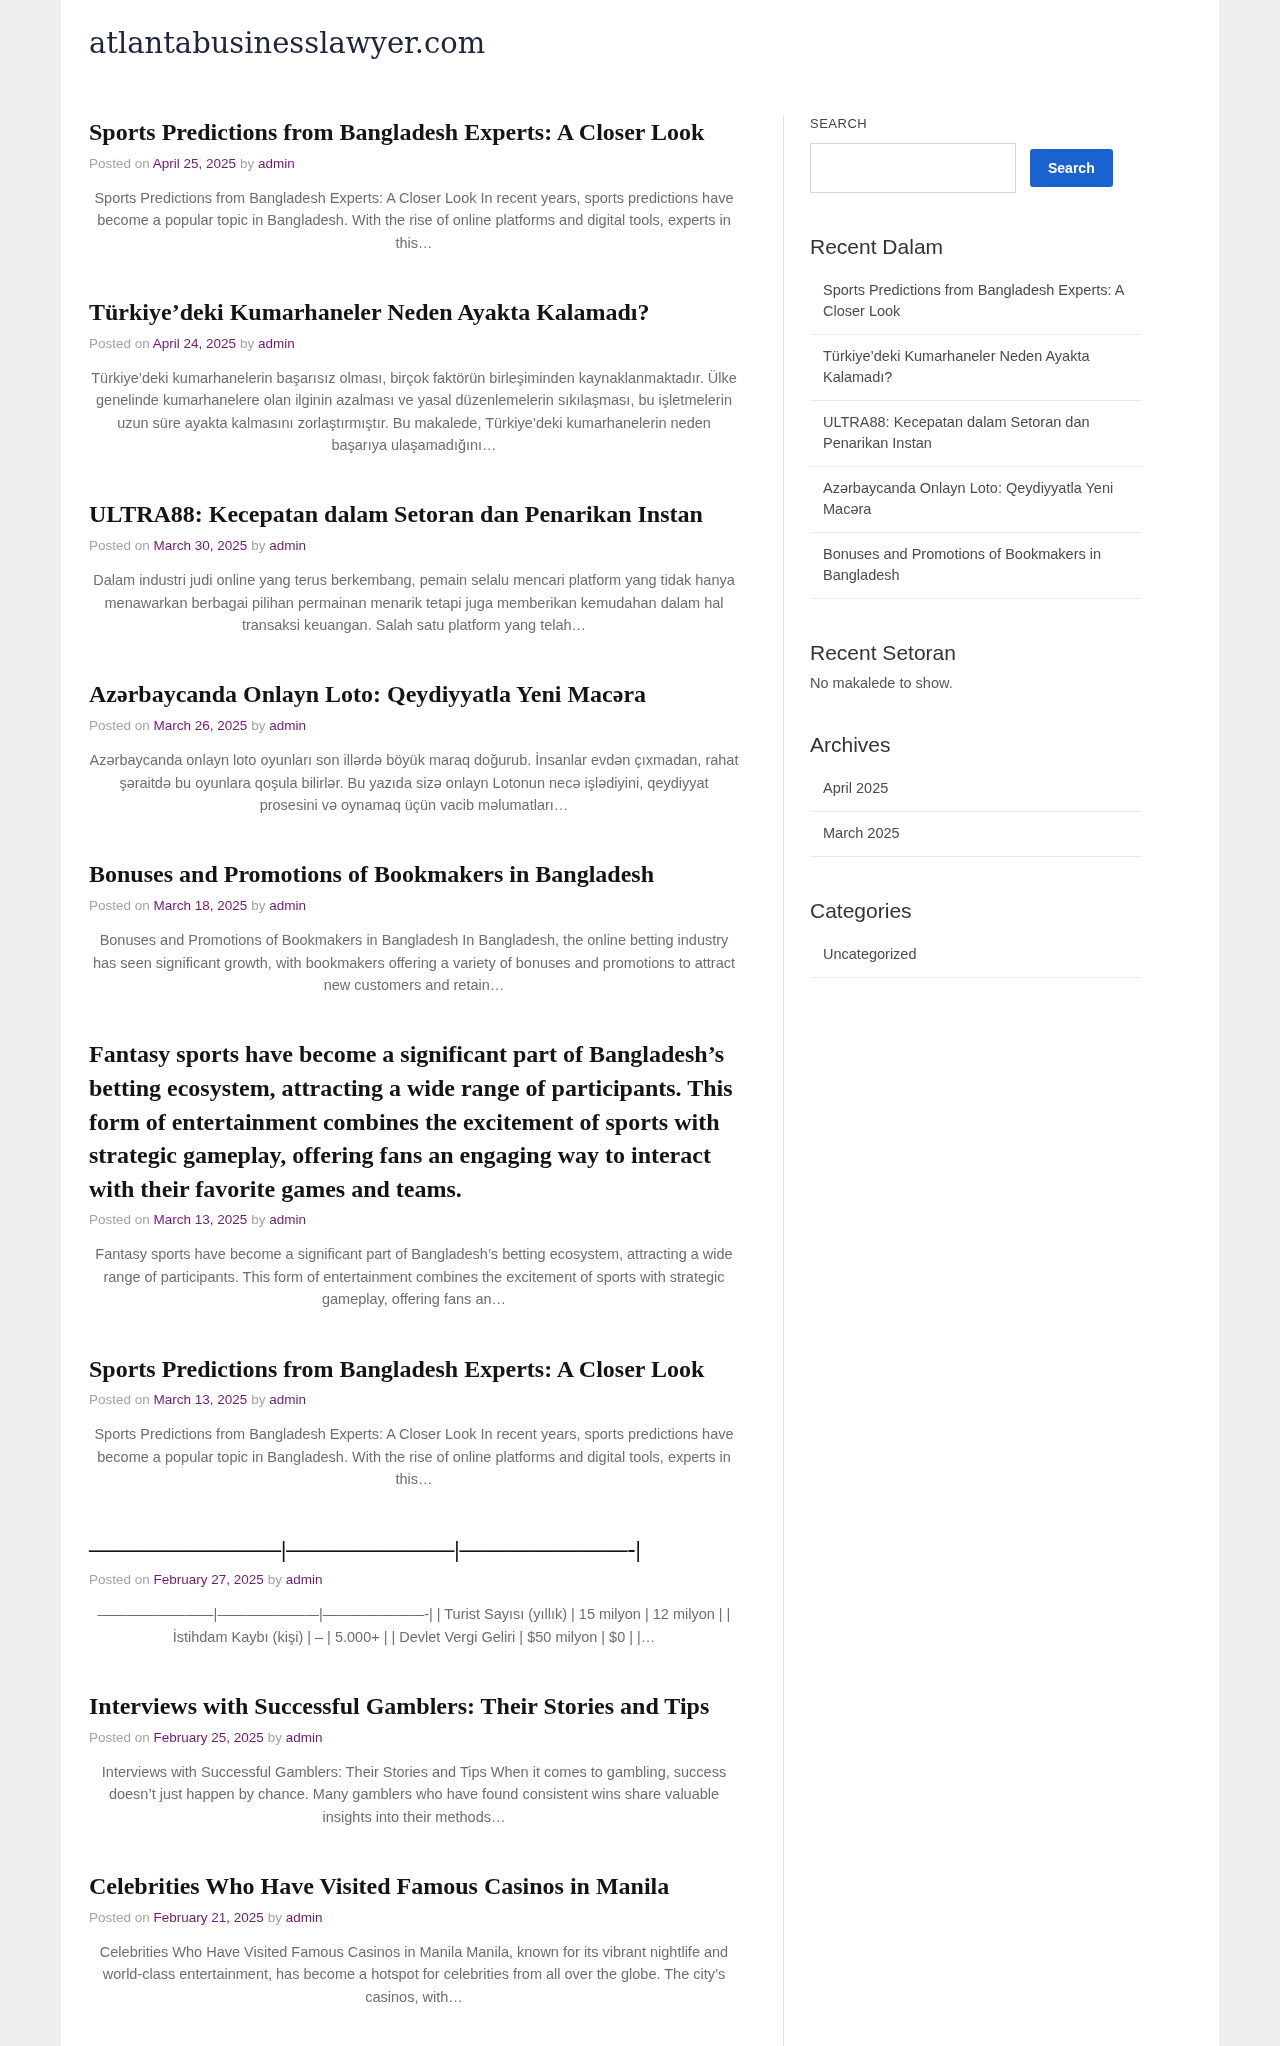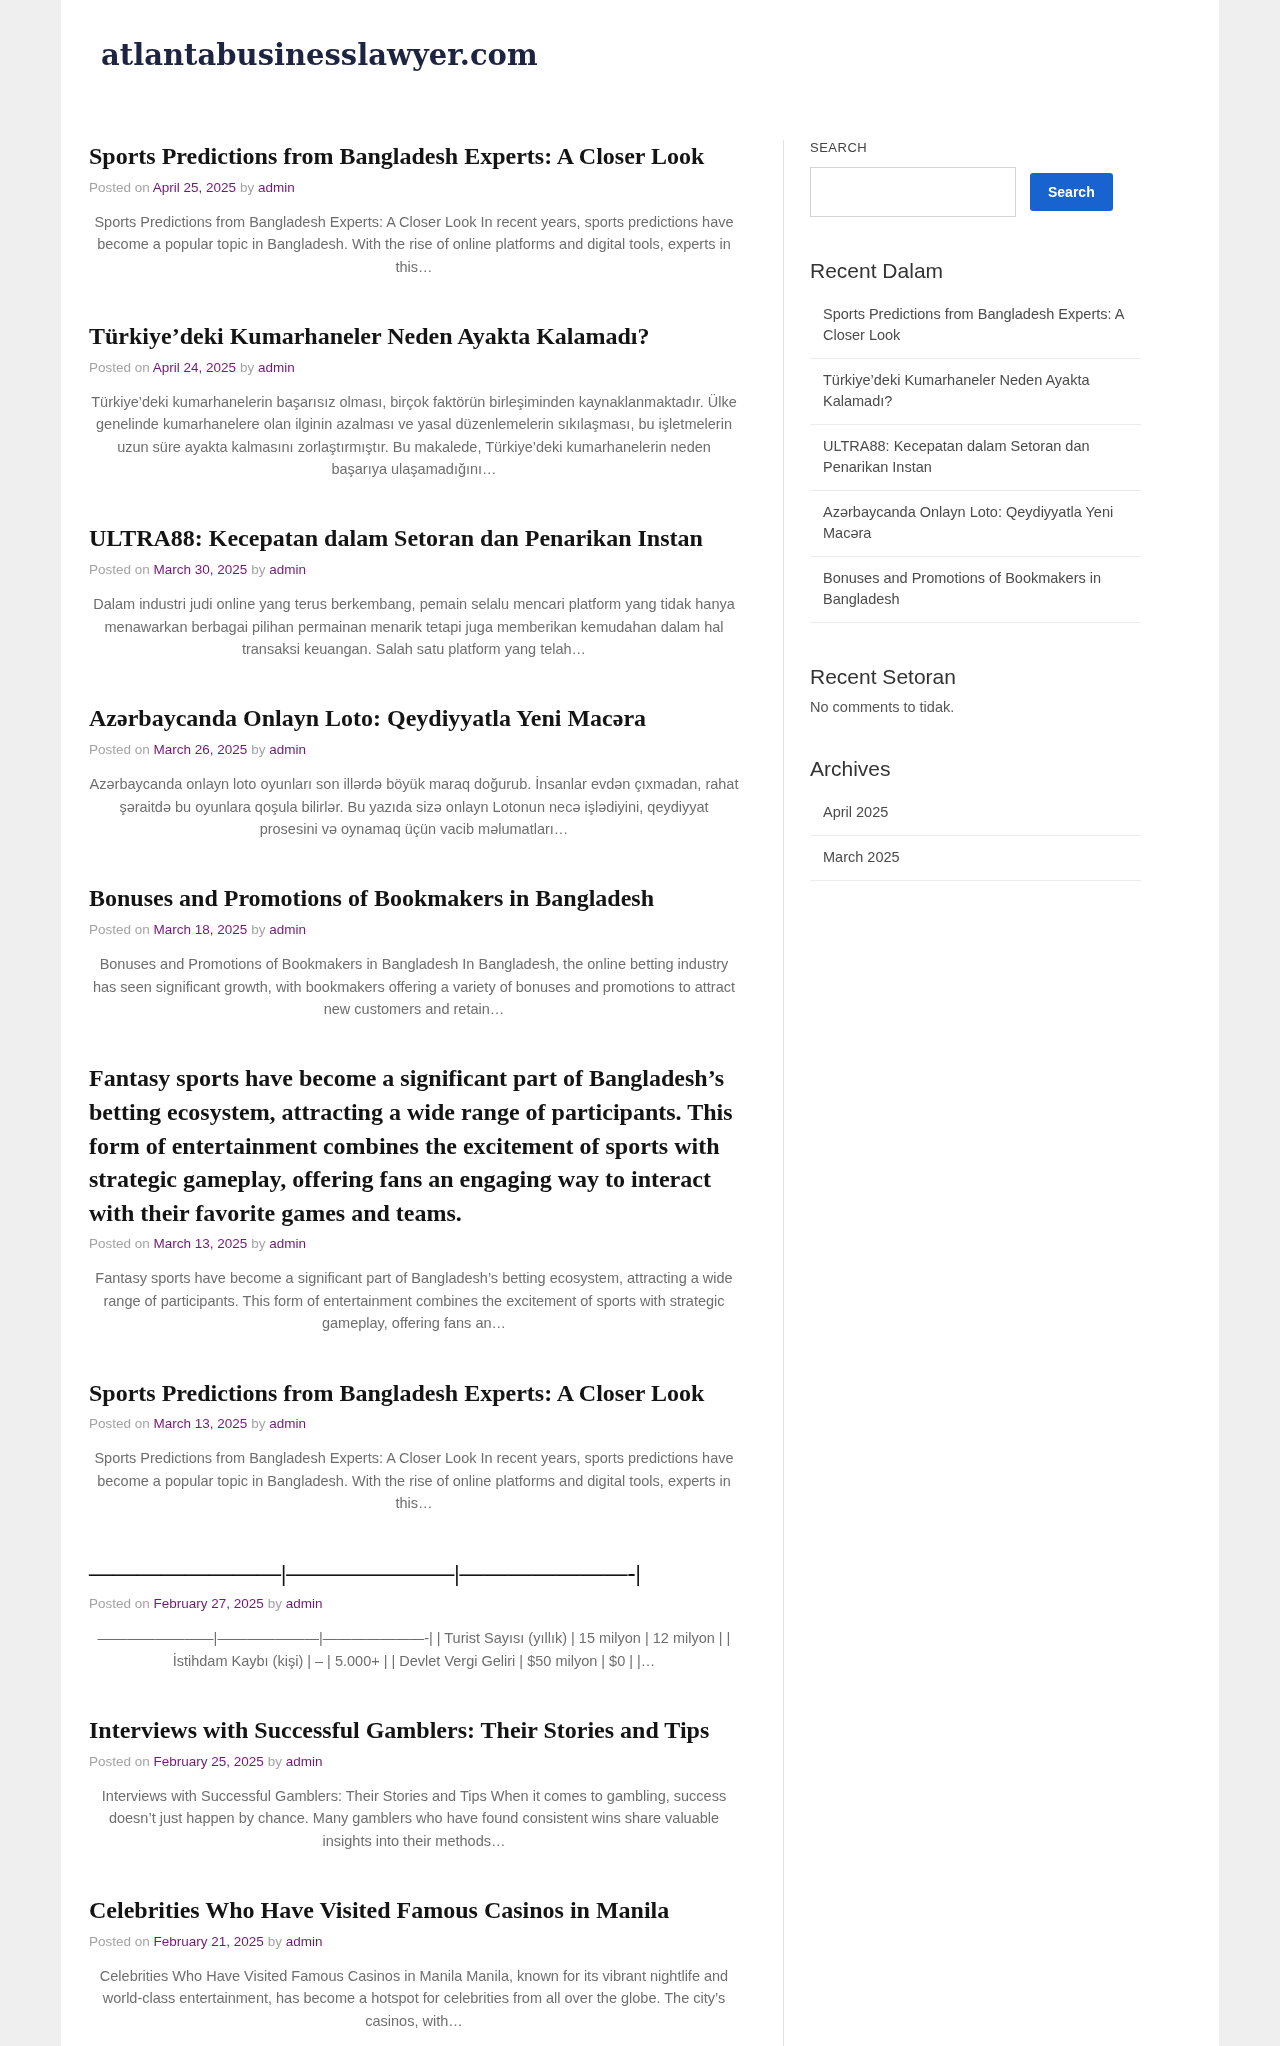--- a/index.html
+++ b/index.html
@@ -14,24 +14,24 @@
     margin: 0 auto;
     background: #ffffff;
     min-height: 2046px;
     display: flex;
     flex-direction: column;
   }
   
   .site-header { padding: 26px 28px 24px 28px; }
   .site-title {
     font-family: "DejaVu Serif", serif;
-    font-weight: bold;
+    font-weight: normal;
     font-size: 29px;
     color: #1d2442;
-    margin: 12px;
+    margin: 0;
     display: inline-block;
     cursor: pointer;
     text-align: center;
   }
   
   .layout {
     display: flex;
     padding: 32px 28px 58px 28px;
     flex: 1;
   }
@@ -258,31 +258,38 @@
             <li class="widget-list-item">ULTRA88: Kecepatan dalam Setoran dan Penarikan Instan</li>
 
             <li class="widget-list-item">Azərbaycanda Onlayn Loto: Qeydiyyatla Yeni Macəra</li>
 
             <li class="widget-list-item">Bonuses and Promotions of Bookmakers in Bangladesh</li>
           </ul>
       </div>
 
       <div class="widget">
         <h3 class="widget-title">Recent Setoran</h3>
-        <p class="widget-note">No comments to tidak.</p>
+        <p class="widget-note">No makalede to show.</p>
       </div>
 
       <div class="widget">
         <h3 class="widget-title">Archives</h3>
         <ul class="widget-list">
 
             <li class="widget-list-item">April 2025</li>
 
             <li class="widget-list-item">March 2025</li>
 
           </ul>
       </div>
 
+      <div class="widget">
+        <h3 class="widget-title">Categories</h3>
+        <ul class="widget-list">
+
+            <li class="widget-list-item">Uncategorized</li>
+          </ul>
+      </div>
 
     </aside>
   </div>
 
 </div>
 
 </body></html>

